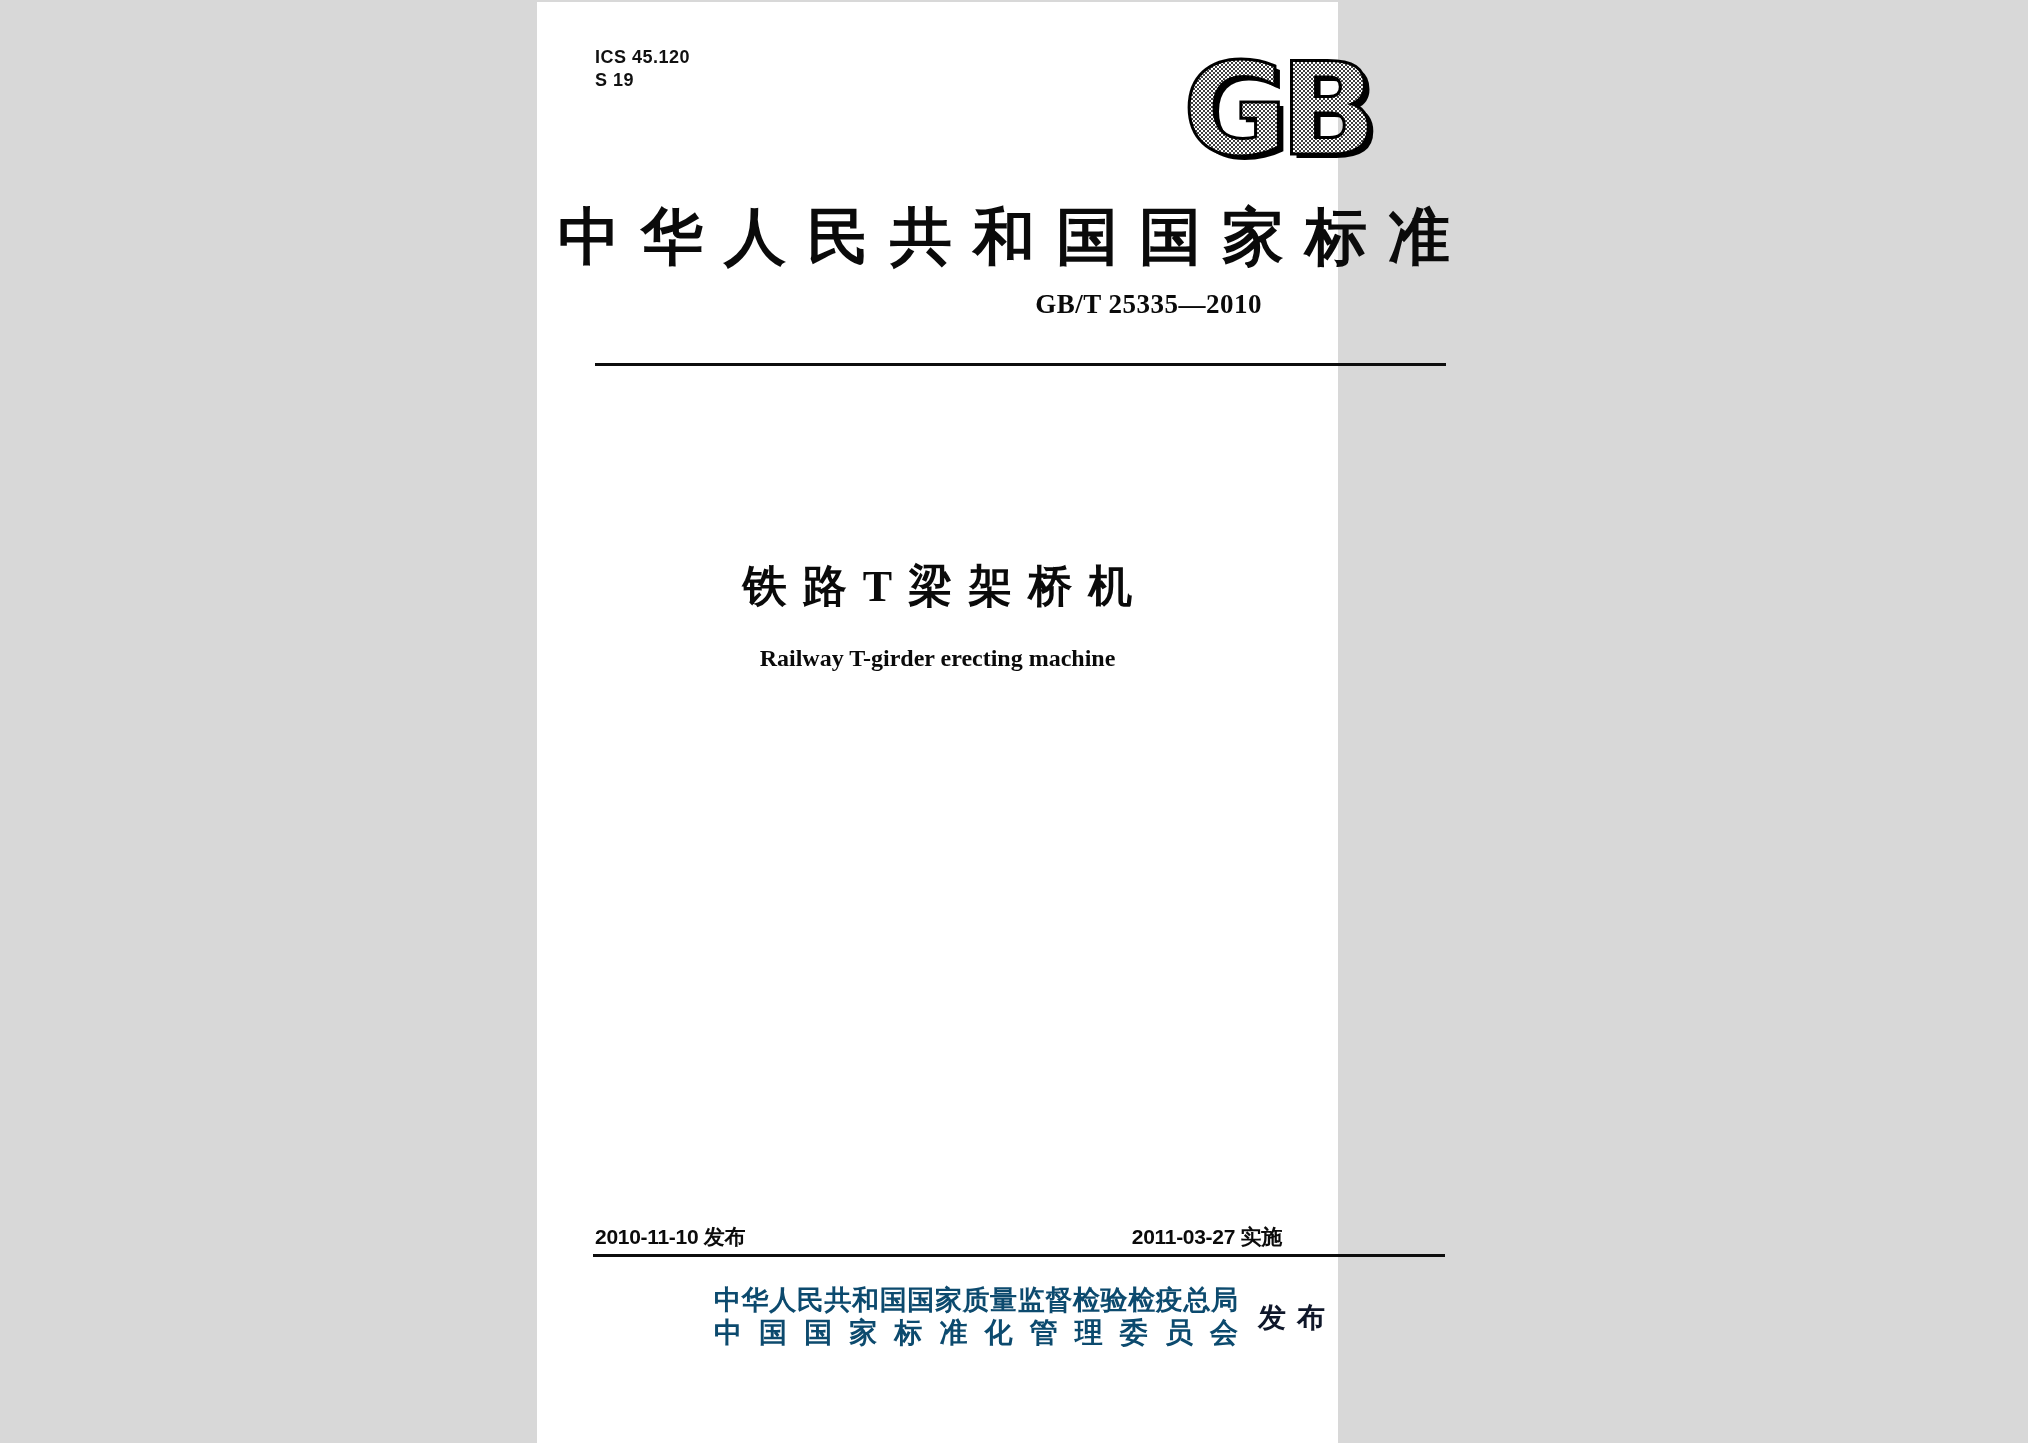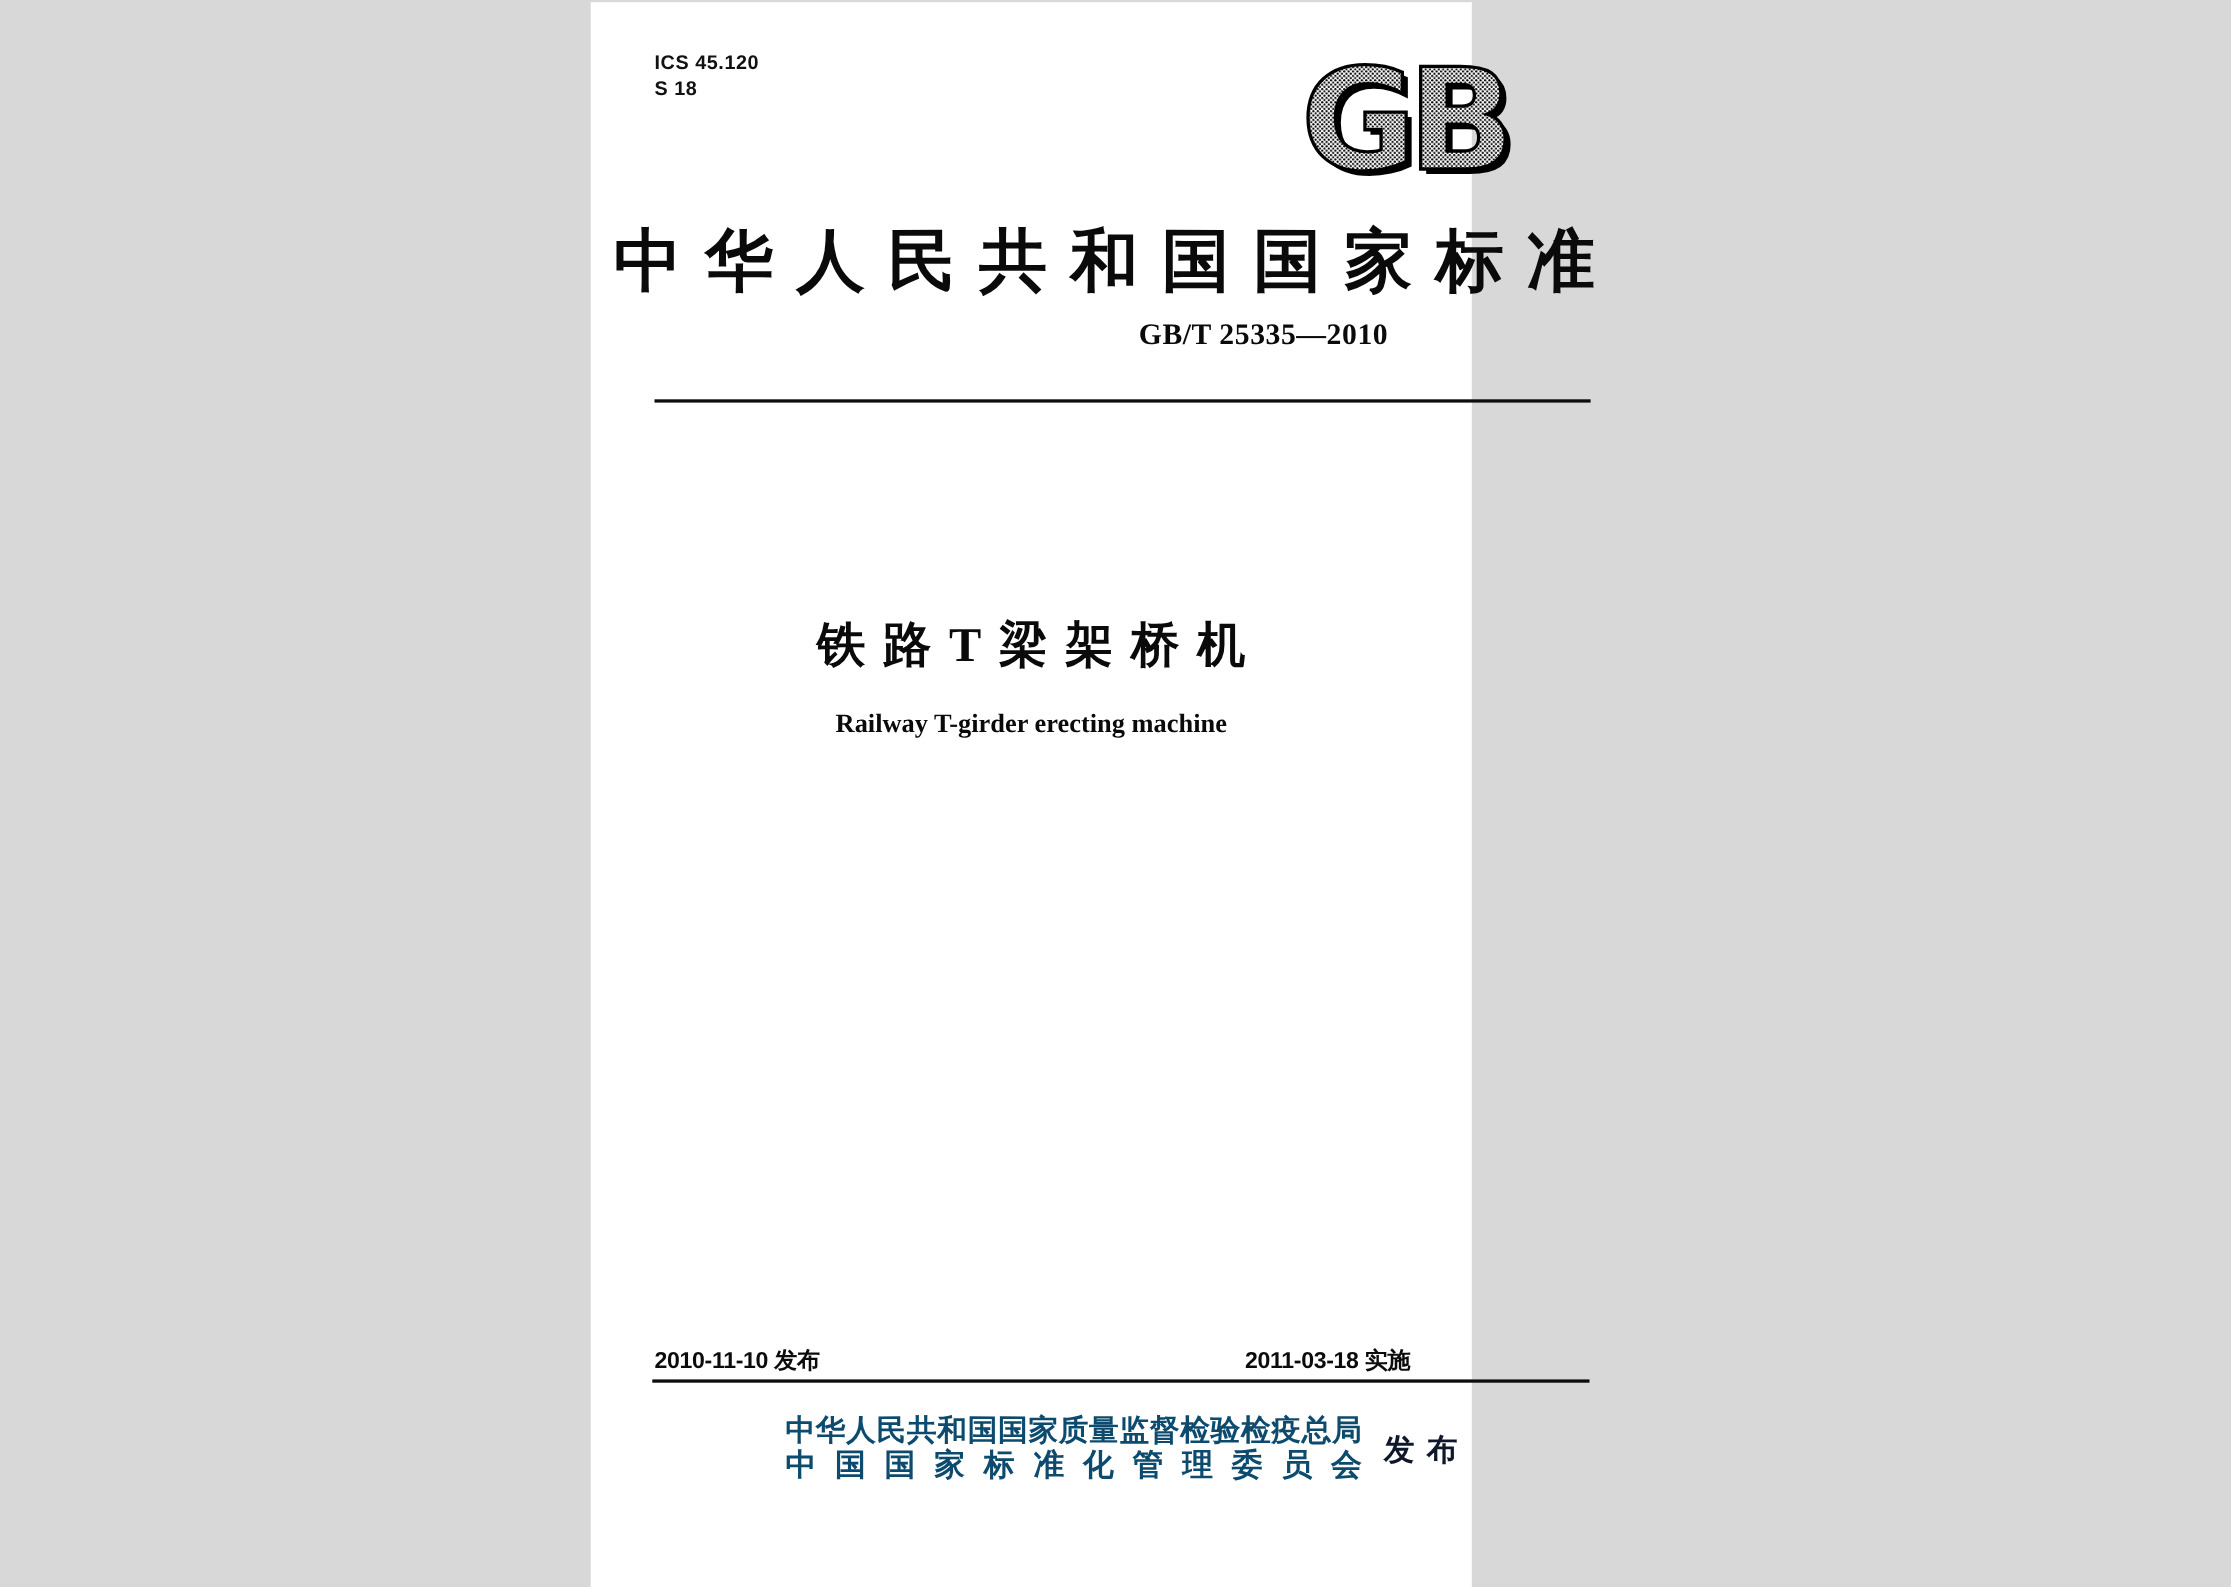--- a/index.html
+++ b/index.html
@@ -140,21 +140,21 @@
   }
 </style>
 </head>
 <body>
 
 <div class="stage">
   <div class="page">
 
     <div class="abs ics-block">
       <div>ICS 45.120</div>
-      <div>S 18</div>
+      <div>S 19</div>
     </div>
 
     <svg class="abs gb-logo" viewBox="0 0 198 112">
       <defs>
         <pattern id="halftone" width="4" height="4" patternUnits="userSpaceOnUse">
           <rect width="4" height="4" fill="#ffffff"></rect>
           <circle cx="1" cy="1" r="1" fill="#000000"></circle>
           <circle cx="3" cy="3" r="1" fill="#000000"></circle>
         </pattern>
       </defs>
@@ -169,21 +169,21 @@
     <div class="abs std-number">GB/T 25335—2010</div>
 
     <div class="abs rule rule-top"></div>
 
     <div class="abs sub-title">Railway T-girder erecting machine</div>
 
     <div class="abs main-title">铁路T梁架桥机</div>
 
     <div class="abs dates-row">
       <span>2010-11-10 发布</span>
-      <span>2011-03-18 实施</span>
+      <span>2011-03-27 实施</span>
     </div>
 
     <div class="abs rule rule-bottom"></div>
 
     <div class="abs issuers">
       <div class="issuer-line1">中华人民共和国国家质量监督检验检疫总局</div>
       <div class="issuer-line2">中国国家标准化管理委员会</div>
     </div>
 
     <div class="abs publish-label">发布</div>

